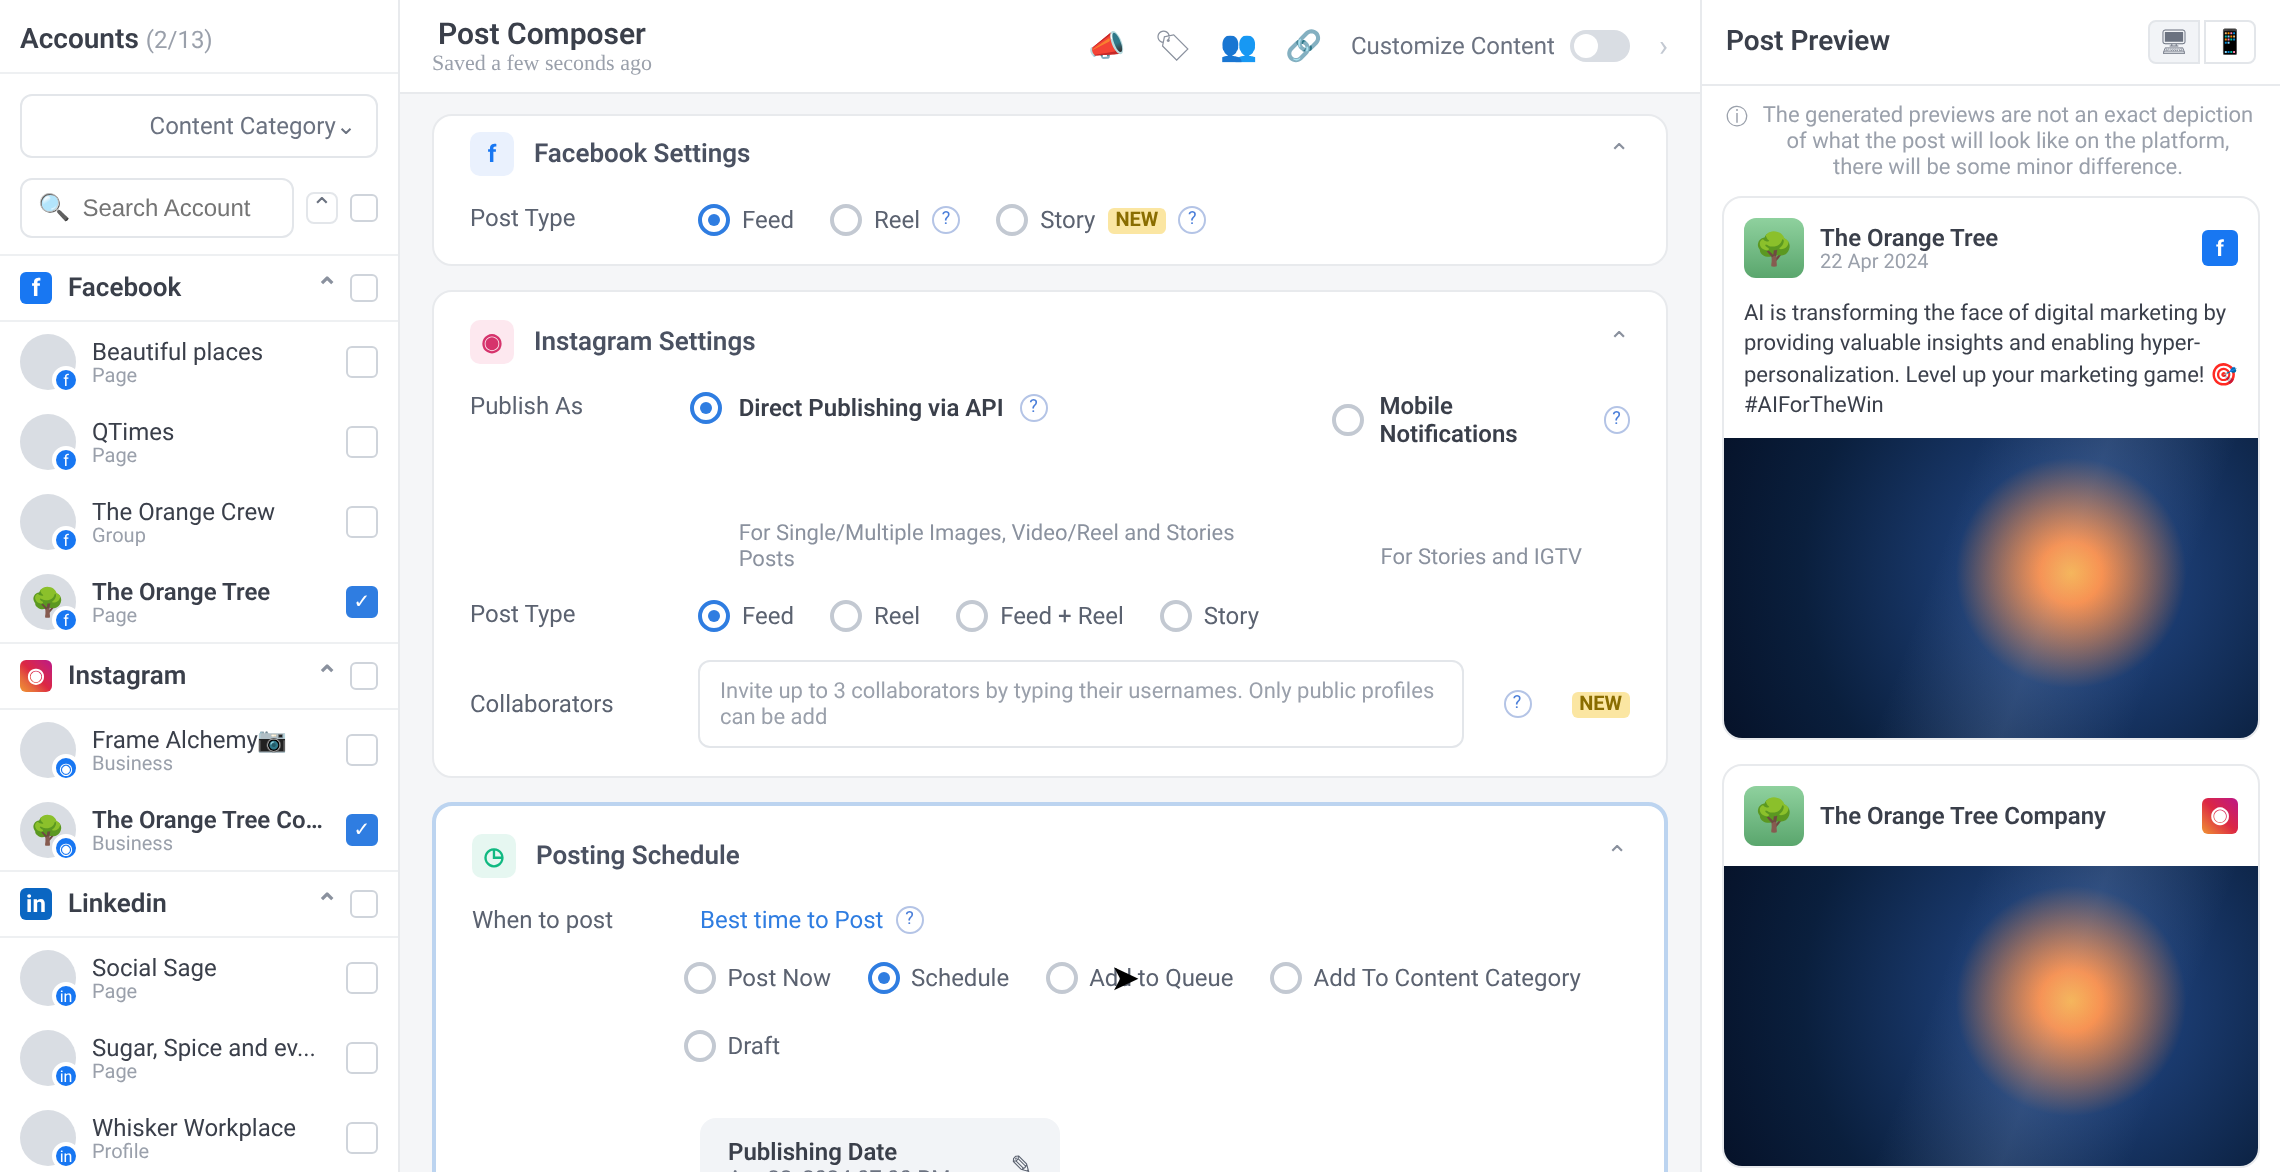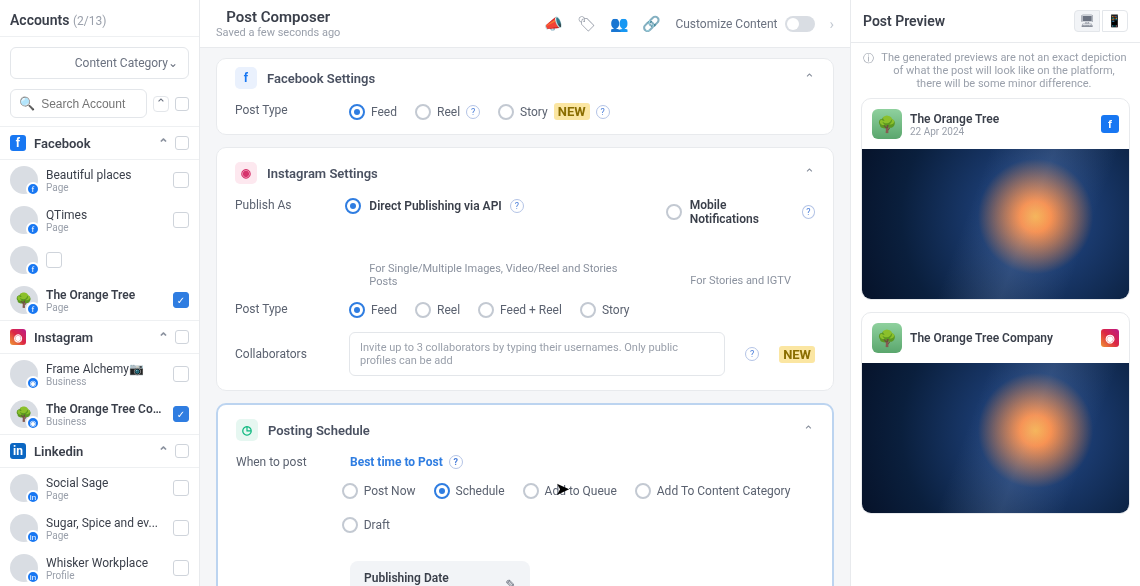--- a/index.html
+++ b/index.html
@@ -30,21 +30,21 @@
 .acc-info { flex: 1; overflow: hidden; }
 .acc-name { font-size: 12px; color: #3a3f4a; white-space: nowrap; overflow: hidden; text-overflow: ellipsis; }
 .acc-name.selected { font-weight: 600; }
 .acc-type { font-size: 10px; color: #9aa0ab; }
 .acc-check { width: 16px; height: 16px; border: 1px solid #cfd4db; border-radius: 3px; flex-shrink: 0; display:flex;align-items:center;justify-content:center; }
 .acc-check.checked { background:#2f7de1; border-color:#2f7de1; color:#fff; font-size:10px; }
 
 
 .comp-header { padding: 8px 16px; border-bottom: 1px solid #e8eaed; display:flex; align-items:center; justify-content:space-between; background:#fff;text-align:center; }
 .comp-title { font-weight:600; font-size:15px; }
-.comp-subtitle { font-size:11px; color:#9aa0ab; }
+.comp-subtitle { font-size:11px; color:#9aa0ab;font-family:Liberation Serif, serif; }
 .comp-tools { display:flex; align-items:center; gap:14px; color:#8a919e; }
 .comp-tools .tool { cursor:pointer; font-size:15px; }
 .cust-row { display:flex; align-items:center; gap:8px; font-size:12px; color:#6b7280; }
 .toggle { width:30px; height:16px; background:#d9dde3; border-radius:8px; position:relative; }
 .toggle::after { content:""; position:absolute; left:2px; top:2px; width:12px; height:12px; background:#fff; border-radius:50%; }
 .comp-body { flex:1; overflow-y:auto; padding:10px 16px 16px; }
 .card { background:#fff; border:1px solid #e8eaed; border-radius:10px; padding:14px 18px; margin-bottom:12px; }
 .card-head { display:flex; align-items:center; justify-content:space-between; cursor:pointer; }
 .card-title { display:flex; align-items:center; gap:10px; font-size:13px; font-weight:600; color:#4a5161; }
 .card-title .cico { width:22px; height:22px; border-radius:5px; display:flex; align-items:center; justify-content:center; color:#fff; font-size:12px; font-weight:700; }
@@ -52,30 +52,30 @@
 .cico.ig { background:#fde8ef; color:#d6336c; }
 .cico.sch { background:#e6f7f1; color:#10b981; }
 .chev { color:#8a919e; cursor:pointer; }
 .settings-row { display:flex; align-items:flex-start; margin-top:14px; gap:14px; }
 .settings-label { width:100px; font-size:12px; color:#5b6270; }
 .radio-group { display:flex; gap:18px; flex-wrap:wrap; }
 .radio-opt { display:flex; align-items:center; gap:6px; font-size:12px; color:#5b6270; }
 .radio { width:16px; height:16px; border:2px solid #c3c9d2; border-radius:50%; position:relative; }
 .radio.sel { border-color:#2f7de1; }
 .radio.sel::after { content:""; position:absolute; inset:3px; background:#2f7de1; border-radius:50%; }
-.pill-new { background:#fbe6a2; color:#8a6d00; font-size:13px; font-weight:700; padding:1px 4px; border-radius:3px; }
+.pill-new { background:#fbe6a2; color:#8a6d00; font-size:10px; font-weight:700; padding:1px 4px; border-radius:3px; }
 .help { width:14px; height:14px; border-radius:50%; border:1px solid #b4c4e6; color:#4a7ed9; font-size:9px; display:inline-flex; align-items:center; justify-content:center; }
 .pub-block { display:flex; gap:30px; }
 .pub-col { display:flex; flex-direction:column; gap:4px; }
 .pub-head { display:flex; align-items:center; gap:8px; }
 .pub-title { font-size:12px; font-weight:600; color:#3a3f4a; }
 .pub-desc { font-size:11px; color:#8a919e;margin-top:44px; }
 .collab-input { flex:1; border:1px solid #e3e6ea; border-radius:6px; padding:8px 10px; font-size:11px; color:#9aa0ab; }
 .sched-card { border:2px solid #bcd4f0; }
-.btp { color:#2f7de1; font-size:12px; display:flex; align-items:center; gap:6px;font-weight:bold; }
+.btp { color:#2f7de1; font-size:12px; display:flex; align-items:center; gap:6px; }
 .pub-date-box { background:#f2f4f7; border-radius:8px; padding:10px 14px; display:inline-flex; align-items:center; gap:30px; margin-top:14px; }
 .pd-label { font-size:12px; font-weight:600; color:#3a3f4a; }
 .pd-val { font-size:11px; color:#6b7280; }
 .edit-icon { font-size:13px; color:#5b6270; cursor:pointer; }
 
 
 .prev-header { padding:10px 12px; border-bottom:1px solid #e8eaed; display:flex; align-items:center; justify-content:space-between; }
 .prev-title { font-weight:600; font-size:14px; }
 .prev-devices { display:flex; gap:2px; }
 .dev-btn { width:26px; height:22px; border:1px solid #e3e6ea; display:flex; align-items:center; justify-content:center; font-size:12px; color:#6b7280; cursor:pointer; }
@@ -145,20 +145,24 @@
         <div class="acc-info">
           <div class="acc-name ">QTimes</div>
           <div class="acc-type">Page</div>
         </div>
         <div class="acc-check "></div>
       </div>
       <div class="acc-item">
         <div class="avatar">
           <span class="badge">f</span>
         </div>
+        <div class="acc-info">
+          <div class="acc-name ">The Orange Crew</div>
+          <div class="acc-type">Group</div>
+        </div>
         <div class="acc-check "></div>
       </div>
       <div class="acc-item">
         <div class="avatar">🌳<span class="badge">f</span></div>
         <div class="acc-info">
           <div class="acc-name selected">The Orange Tree</div>
           <div class="acc-type">Page</div>
         </div>
         <div class="acc-check checked">✓</div>
       </div>
@@ -415,20 +419,21 @@
   <div class="prev-feed" id="prev-feed">
       <div class="post-card">
         <div class="post-head">
           <div class="post-ava">🌳</div>
           <div>
             <div class="post-name">The Orange Tree</div>
             <div class="post-date">22 Apr 2024</div>
           </div>
           <div class="post-net" style="background:#1877f2">f</div>
         </div>
+        <div class="post-text">AI is transforming the face of digital marketing by providing valuable insights and enabling hyper-personalization. Level up your marketing game! 🎯 #AIForTheWin</div>
         <div class="post-img"></div>
       </div>
       <div class="post-card">
         <div class="post-head">
           <div class="post-ava">🌳</div>
           <div>
             <div class="post-name">The Orange Tree Company</div>
           </div>
           <div class="post-net" style="background:linear-gradient(45deg,#f09433,#dc2743,#bc1888)">◉</div>
         </div>

